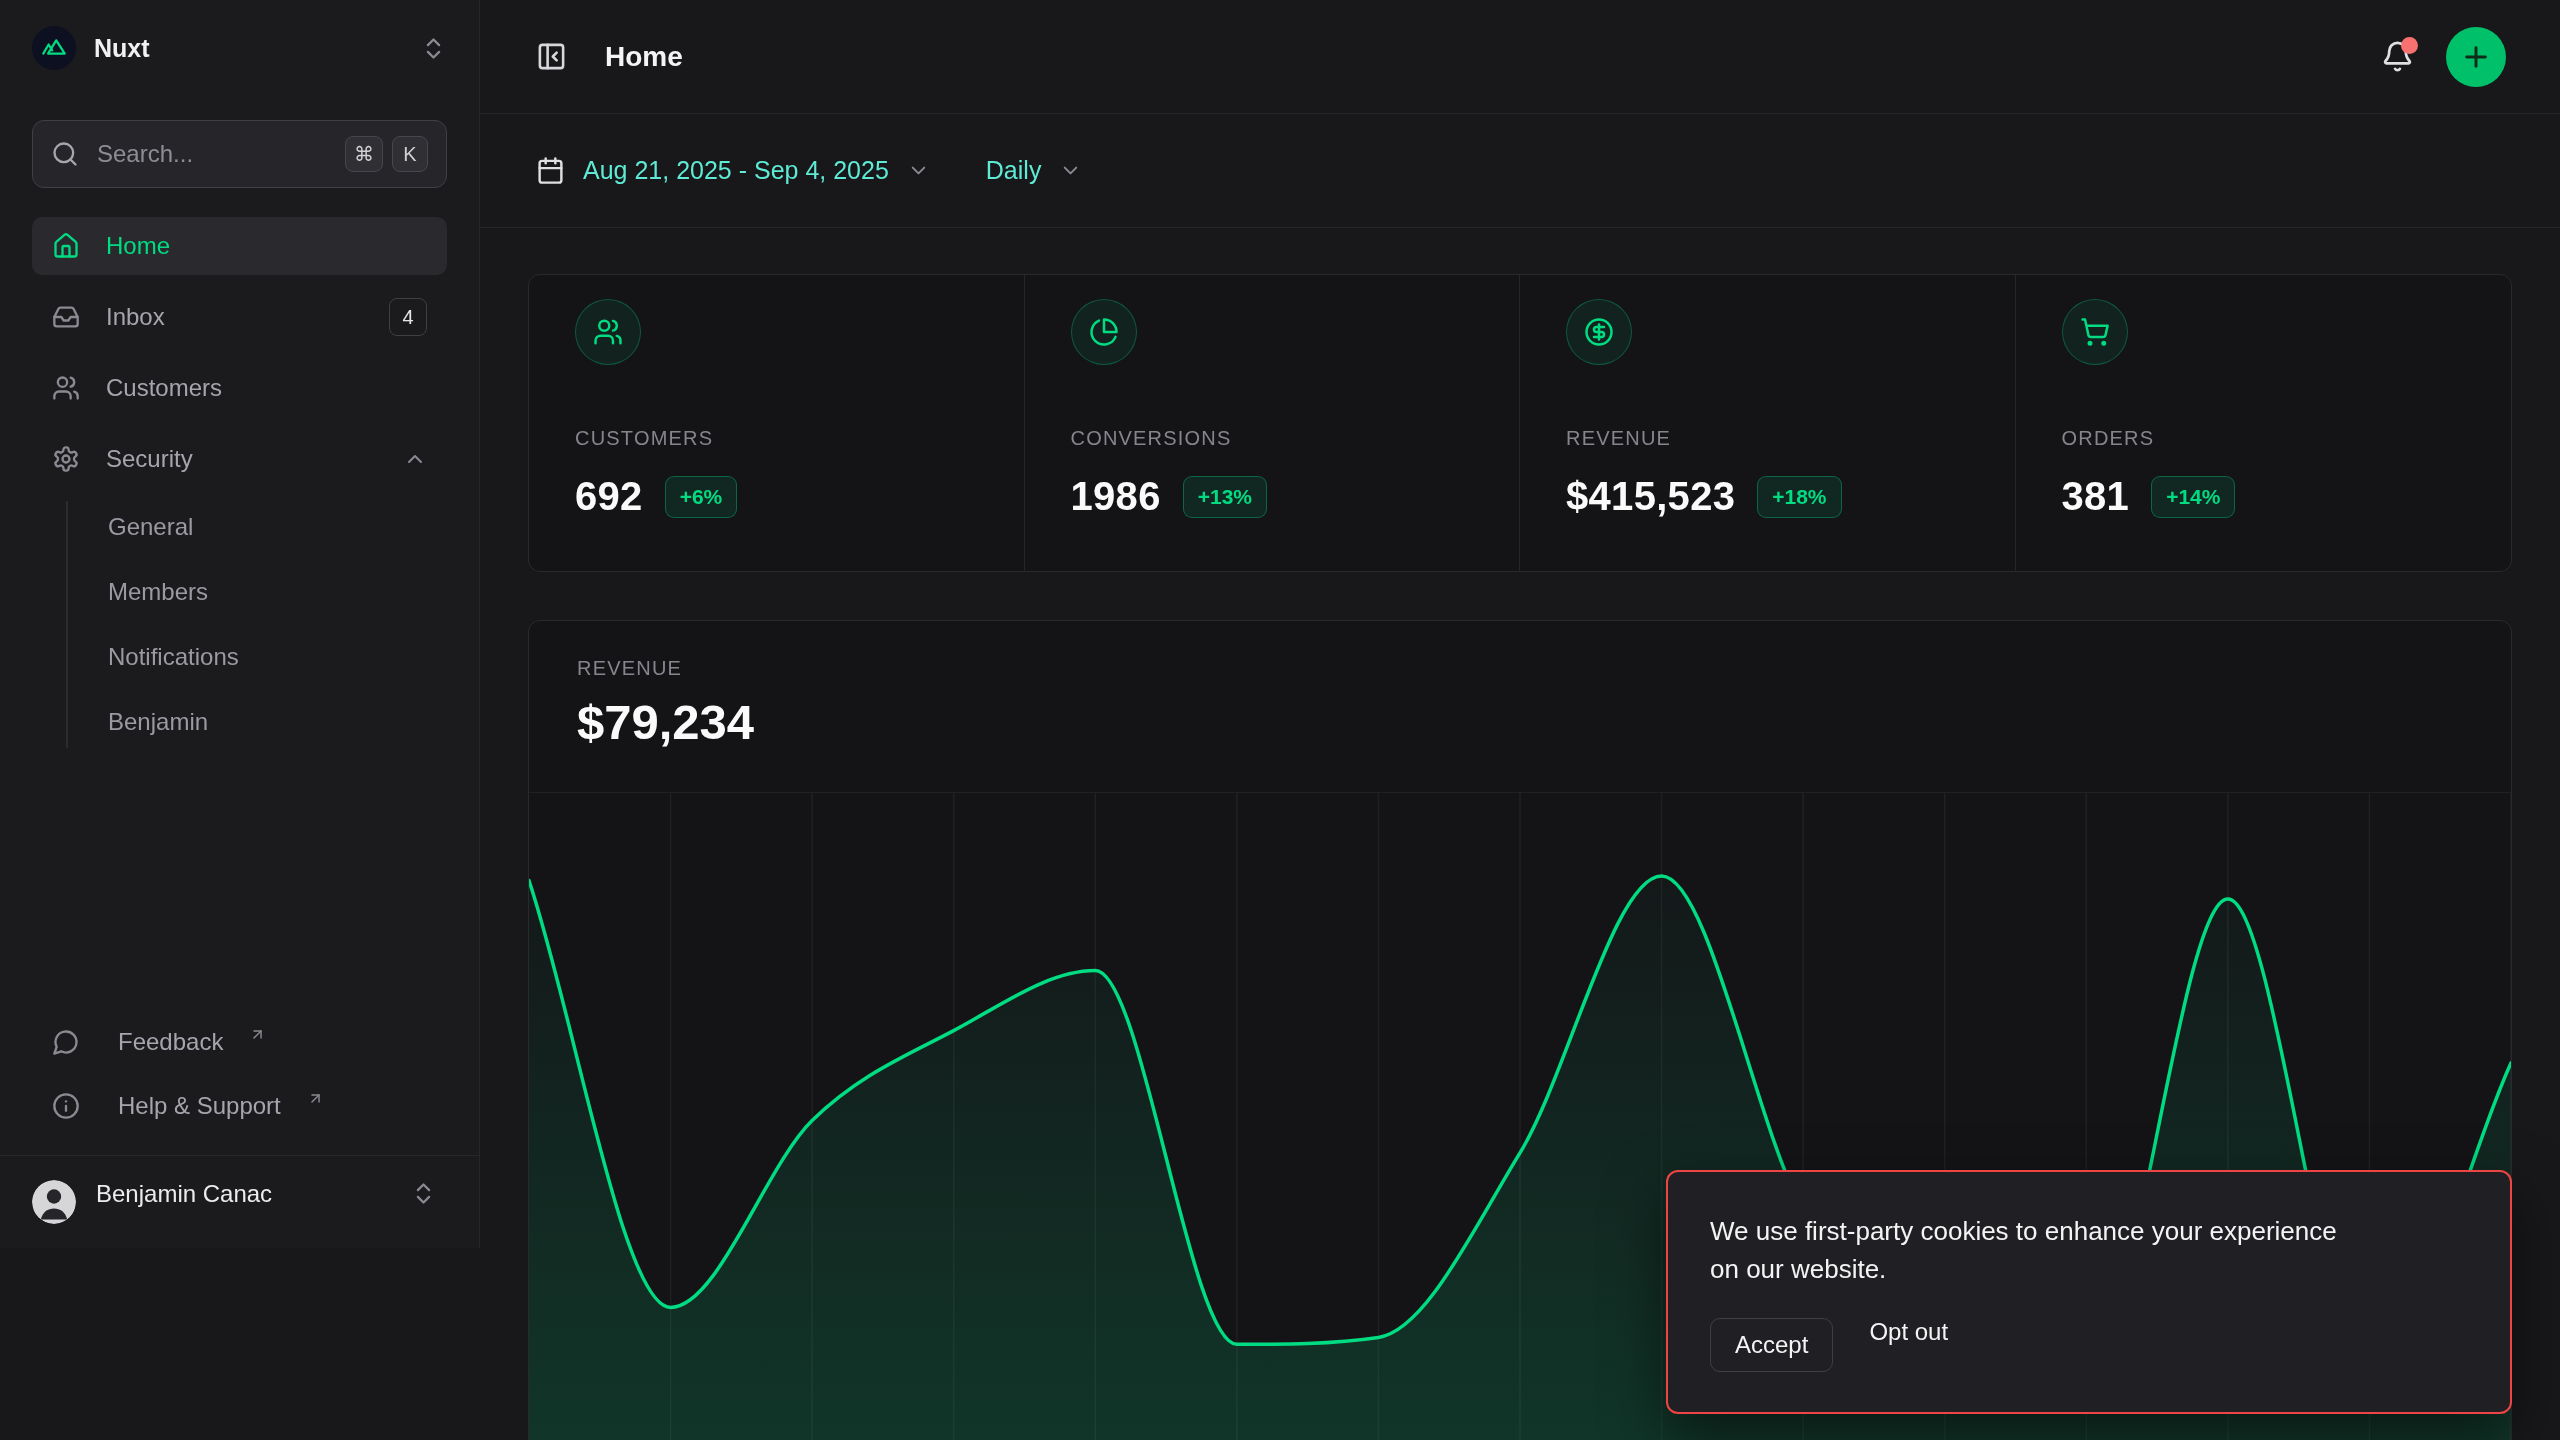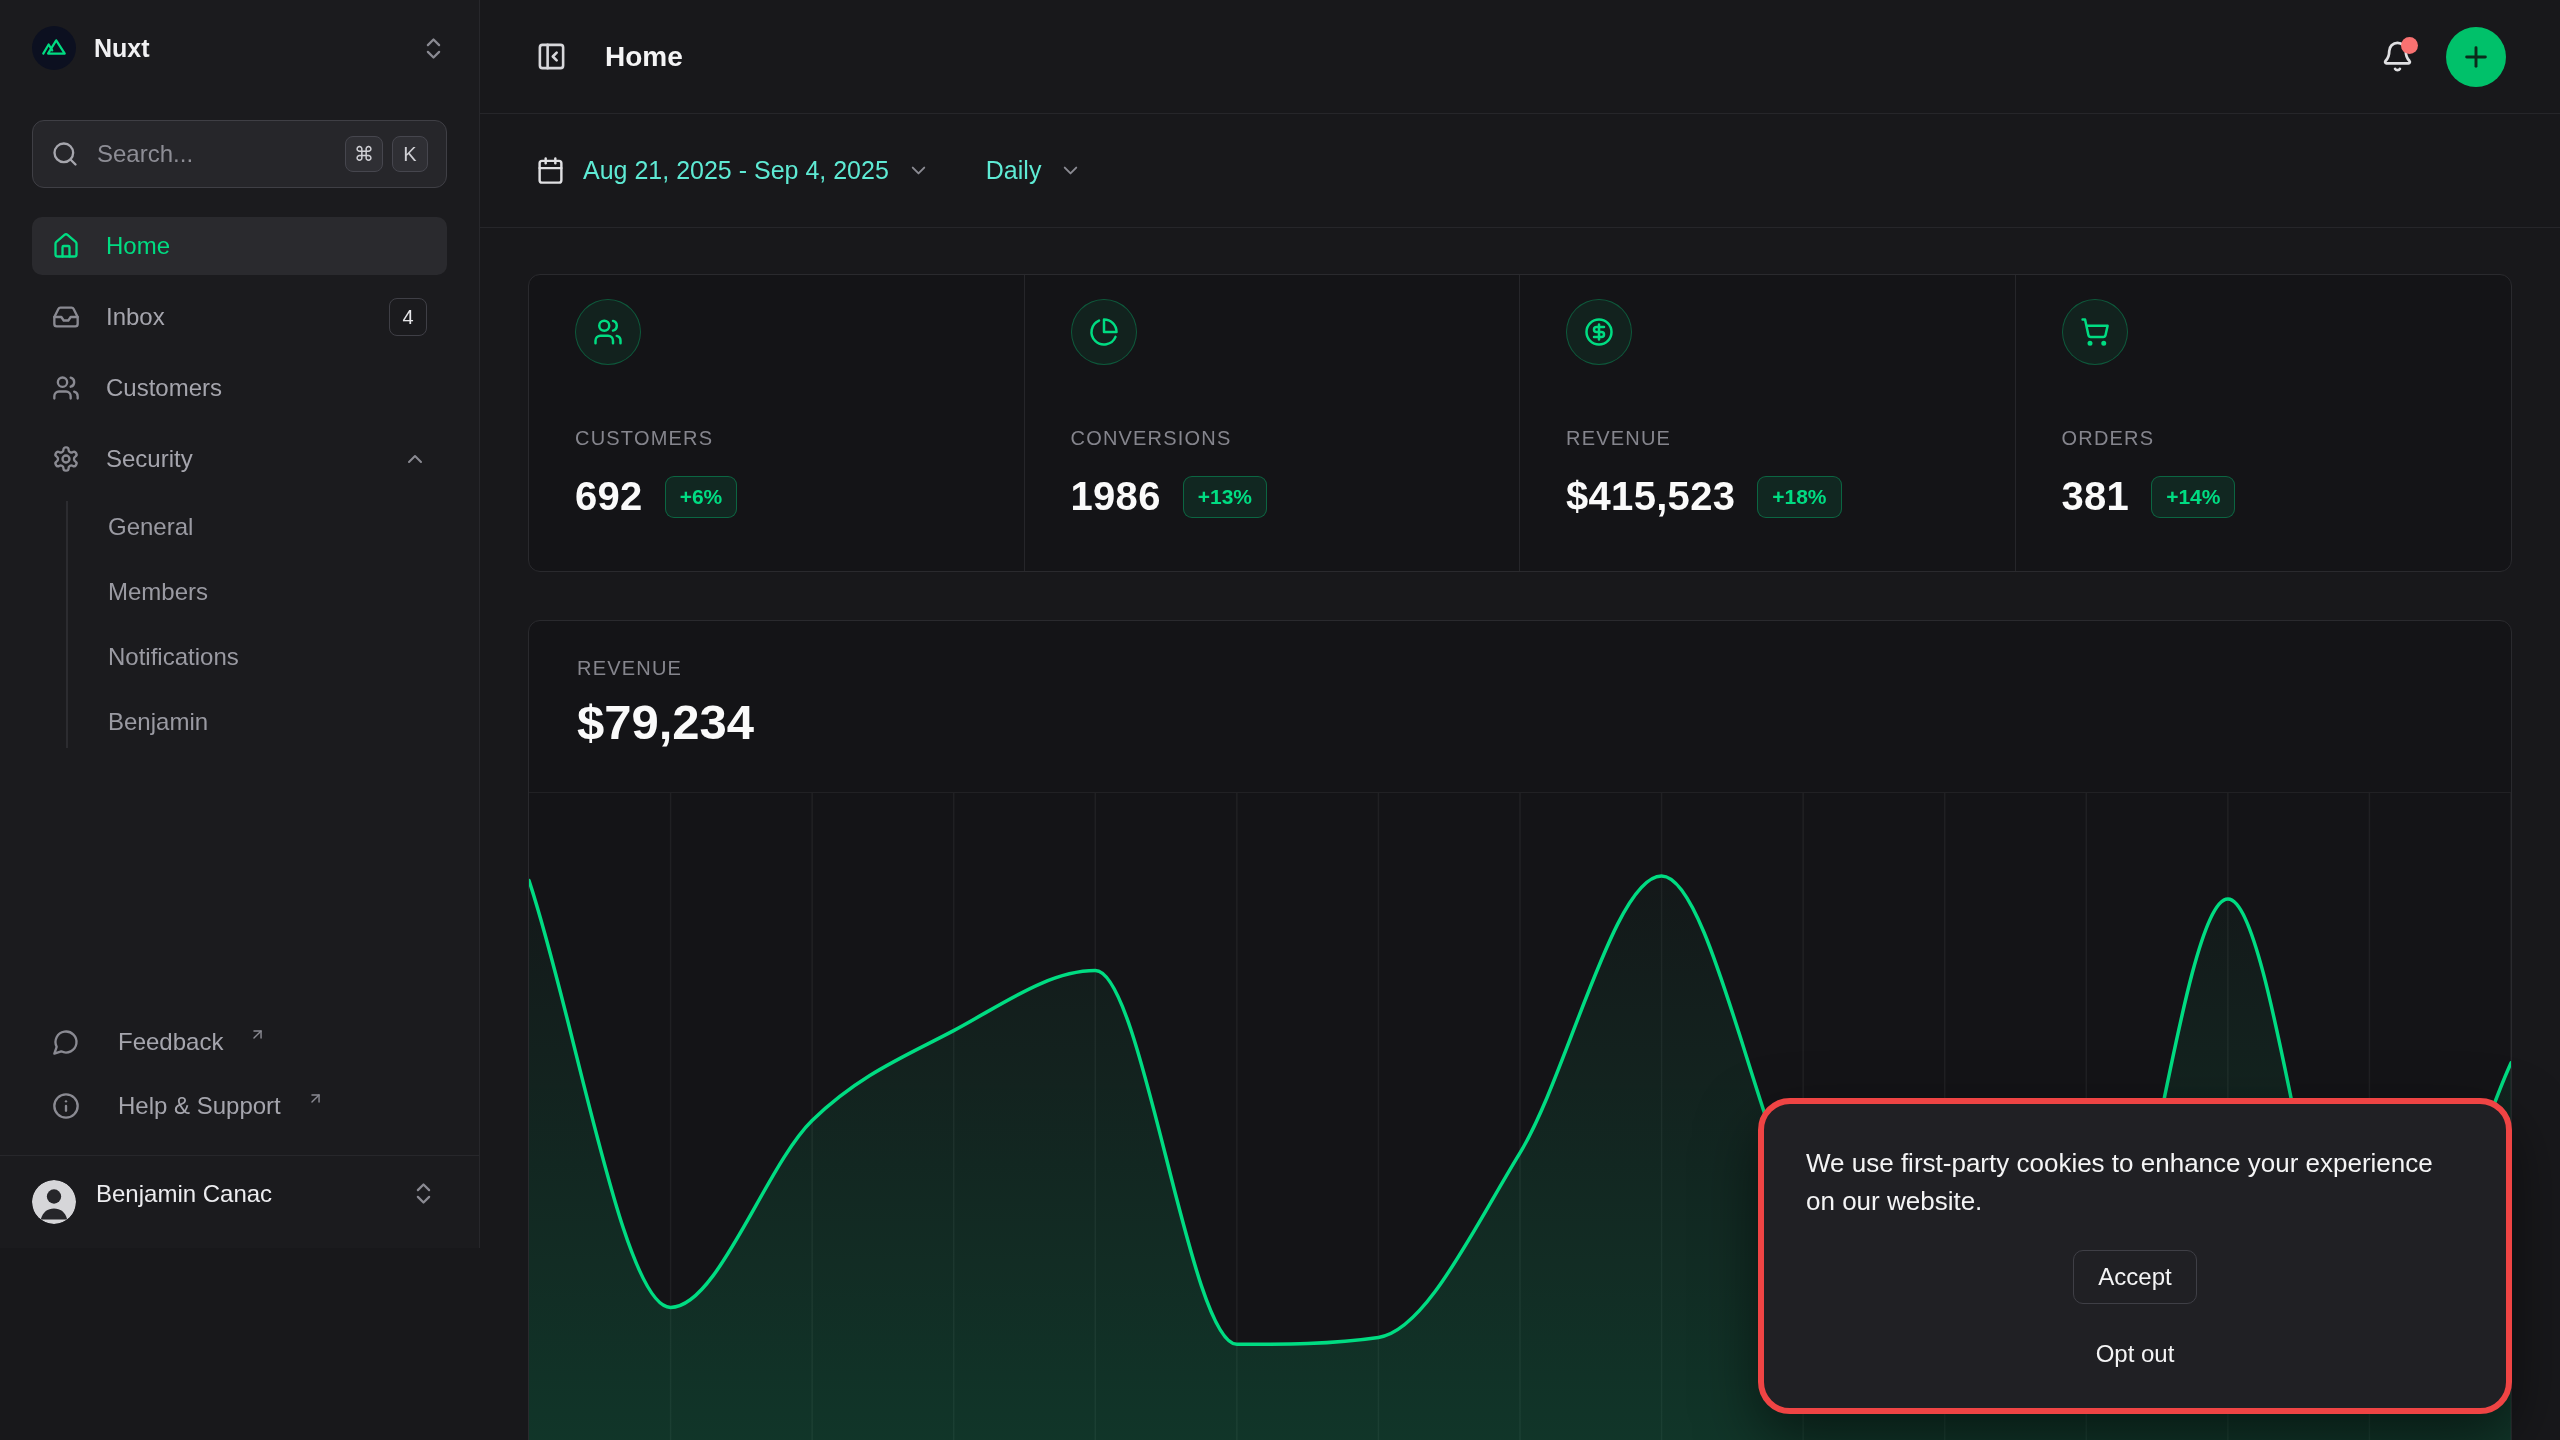--- a/index.html
+++ b/index.html
@@ -104,25 +104,25 @@
 
   .rev-card { margin-top: 48px; background: #141417; border: 1px solid #2a2a2e; border-radius: 12px;
               overflow: hidden; height: 840px; }
   .rev-head { padding: 36px 48px 0; }
   .rev-label { font-size: 20px; letter-spacing: 1.2px; color: #85858d; font-weight: 500; }
   .rev-value { margin-top: 14px; font-size: 49px; font-weight: 700; color: #fafafa; }
   .chart-wrap { margin-top: 42px; border-top: 1px solid rgba(255,255,255,0.06); }
   .chart-wrap svg { width: 100%; height: 660px; }
 
   
-  .cookie { position: fixed; right: 48px; bottom: 26px; width: 754px; background: #202024;
-            border: 6px solid #ef4444; border-radius: 32px; padding: 40px 42px;
+  .cookie { position: fixed; right: 48px; bottom: 26px; width: 846px; background: #202024;
+            border: 2px solid #ef4444; border-radius: 12px; padding: 40px 42px;
             box-shadow: 0 24px 60px rgba(0,0,0,0.5); z-index: 10; }
   .cookie p { font-size: 26px; line-height: 1.47; color: #f4f4f5; max-width: 640px; }
-  .cookie-actions { margin-top: 30px; display: flex; align-items: center; gap: 36px; flex-direction: column; }
+  .cookie-actions { margin-top: 30px; display: flex; align-items: flex-start; gap: 36px; }
   .accept-btn { background: transparent; border: 1.5px solid #3f3f46; border-radius: 10px; color: #f4f4f5;
                 font-size: 24px; font-weight: 500; padding: 12px 24px; cursor: pointer; font-family: inherit; }
   .optout-btn { background: none; border: none; color: #f4f4f5; font-size: 24px; font-weight: 500;
                 cursor: pointer; font-family: inherit; }
 </style>
 </head>
 <body style="--primary: #00DC82; --primary-solid: #00C16A; --dot: #f87171;">
 
 <div class="app">
 

